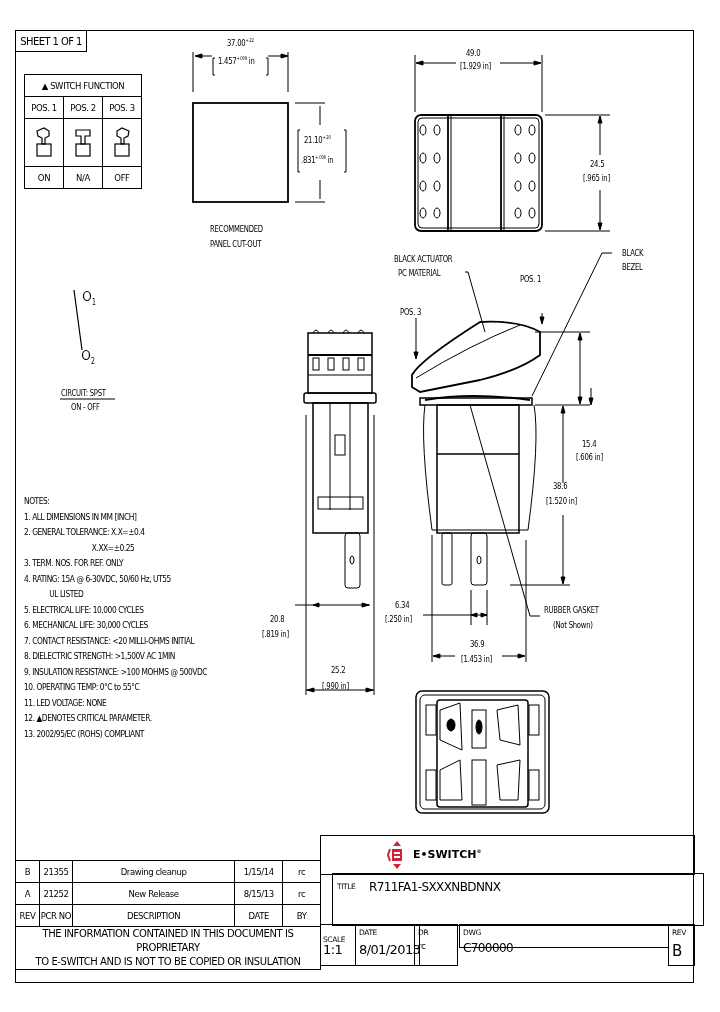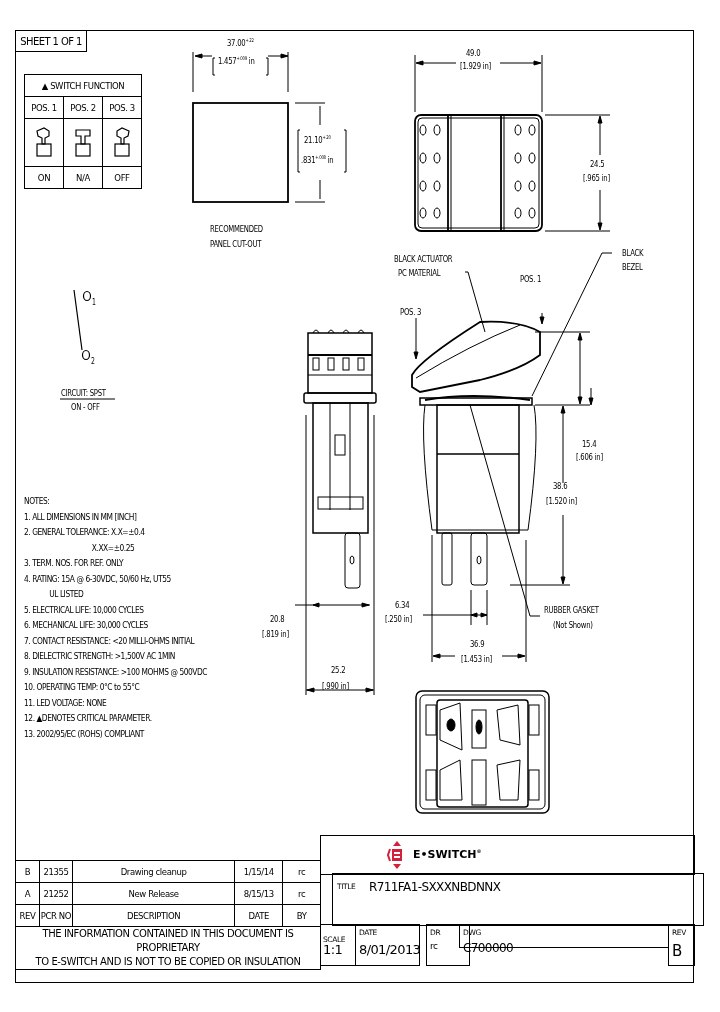--- a/index.html
+++ b/index.html
@@ -313,21 +313,21 @@
   <div class="abs" style="left:36px;top:6px;font-family:'DejaVu Sans',sans-serif;font-size:12px;letter-spacing:-0.6px;">R711FA1-SXXXNBDNNX</div>
 </div>
 <div class="tb" style="left:320px;top:924px;width:36px;height:42px;">
   <div class="lbl" style="left:2px;top:10px;">SCALE</div>
   <div class="val" style="left:2px;top:17px;">1:1</div>
 </div>
 <div class="tb" style="left:355px;top:924px;width:65px;height:42px;">
   <div class="lbl" style="left:3px;top:3px;">DATE</div>
   <div class="val" style="left:3px;top:17px;">8/01/2013</div>
 </div>
-<div class="tb" style="left:426px;top:924px;width:44px;height:42px;padding-left:22px;">
+<div class="tb" style="left:414px;top:924px;width:44px;height:42px;padding-left:22px;">
   <div class="lbl" style="left:3px;top:3px;">DR</div>
   <div class="lbl" style="left:3px;top:16px;font-size:9px;">rc</div>
 </div>
 <div class="tb" style="left:459px;top:924px;width:210px;height:24px;">
   <div class="lbl" style="left:3px;top:3px;">DWG</div>
   <div class="val" style="left:3px;top:16px;font-size:12px;">C700000</div>
 </div>
 <div class="tb" style="left:668px;top:924px;width:27px;height:42px;">
   <div class="lbl" style="left:3px;top:3px;">REV</div>
   <div class="val" style="left:3px;top:17px;font-size:15px;">B</div>

